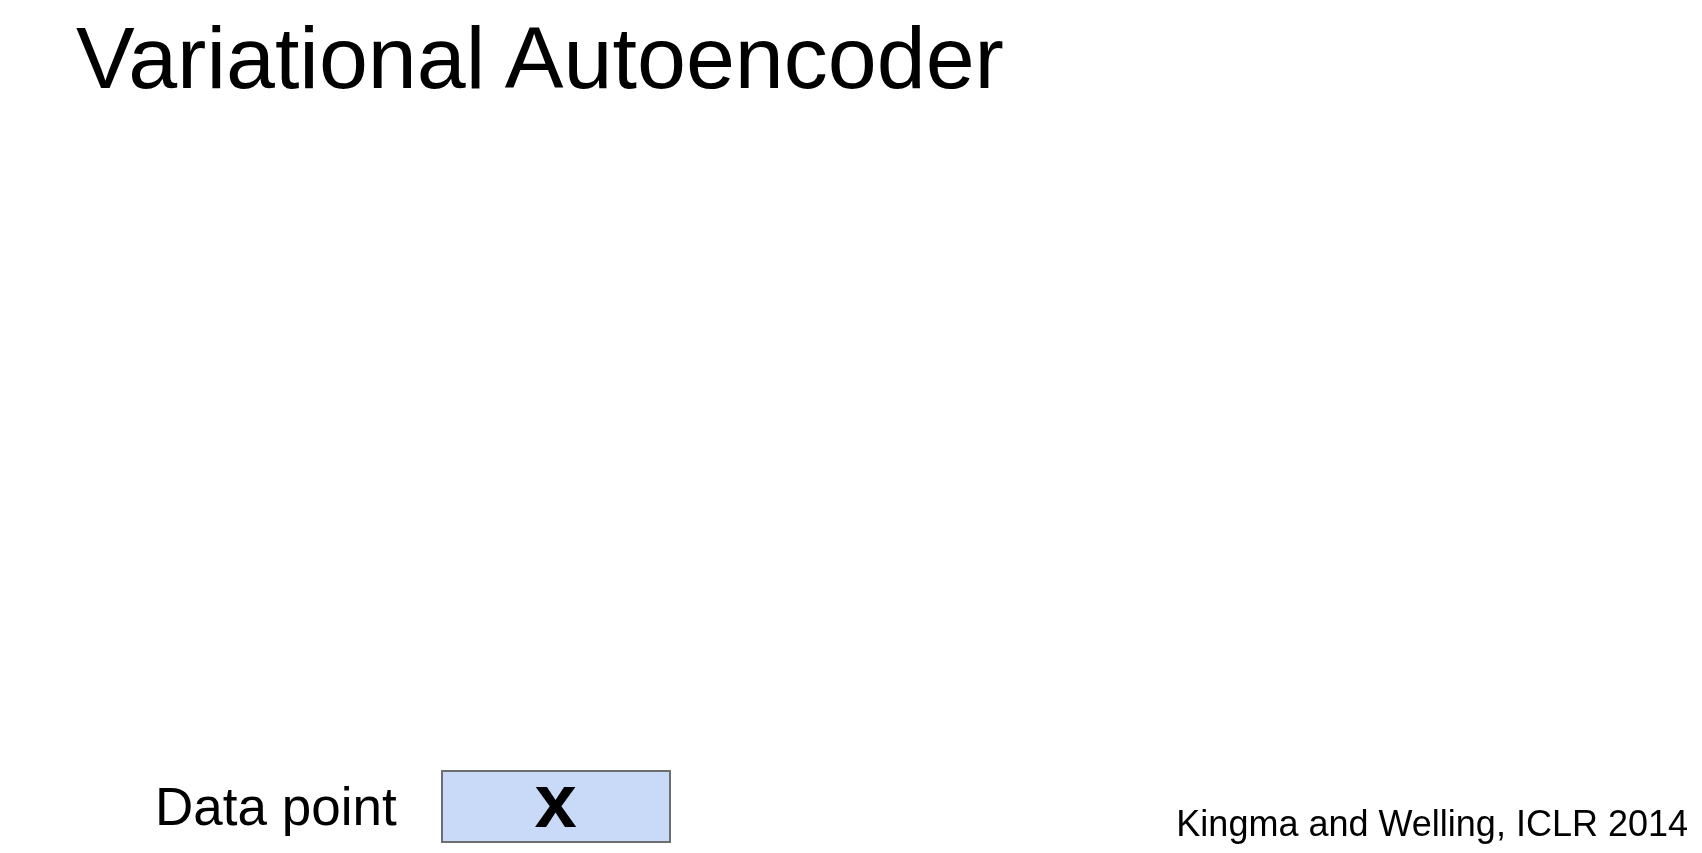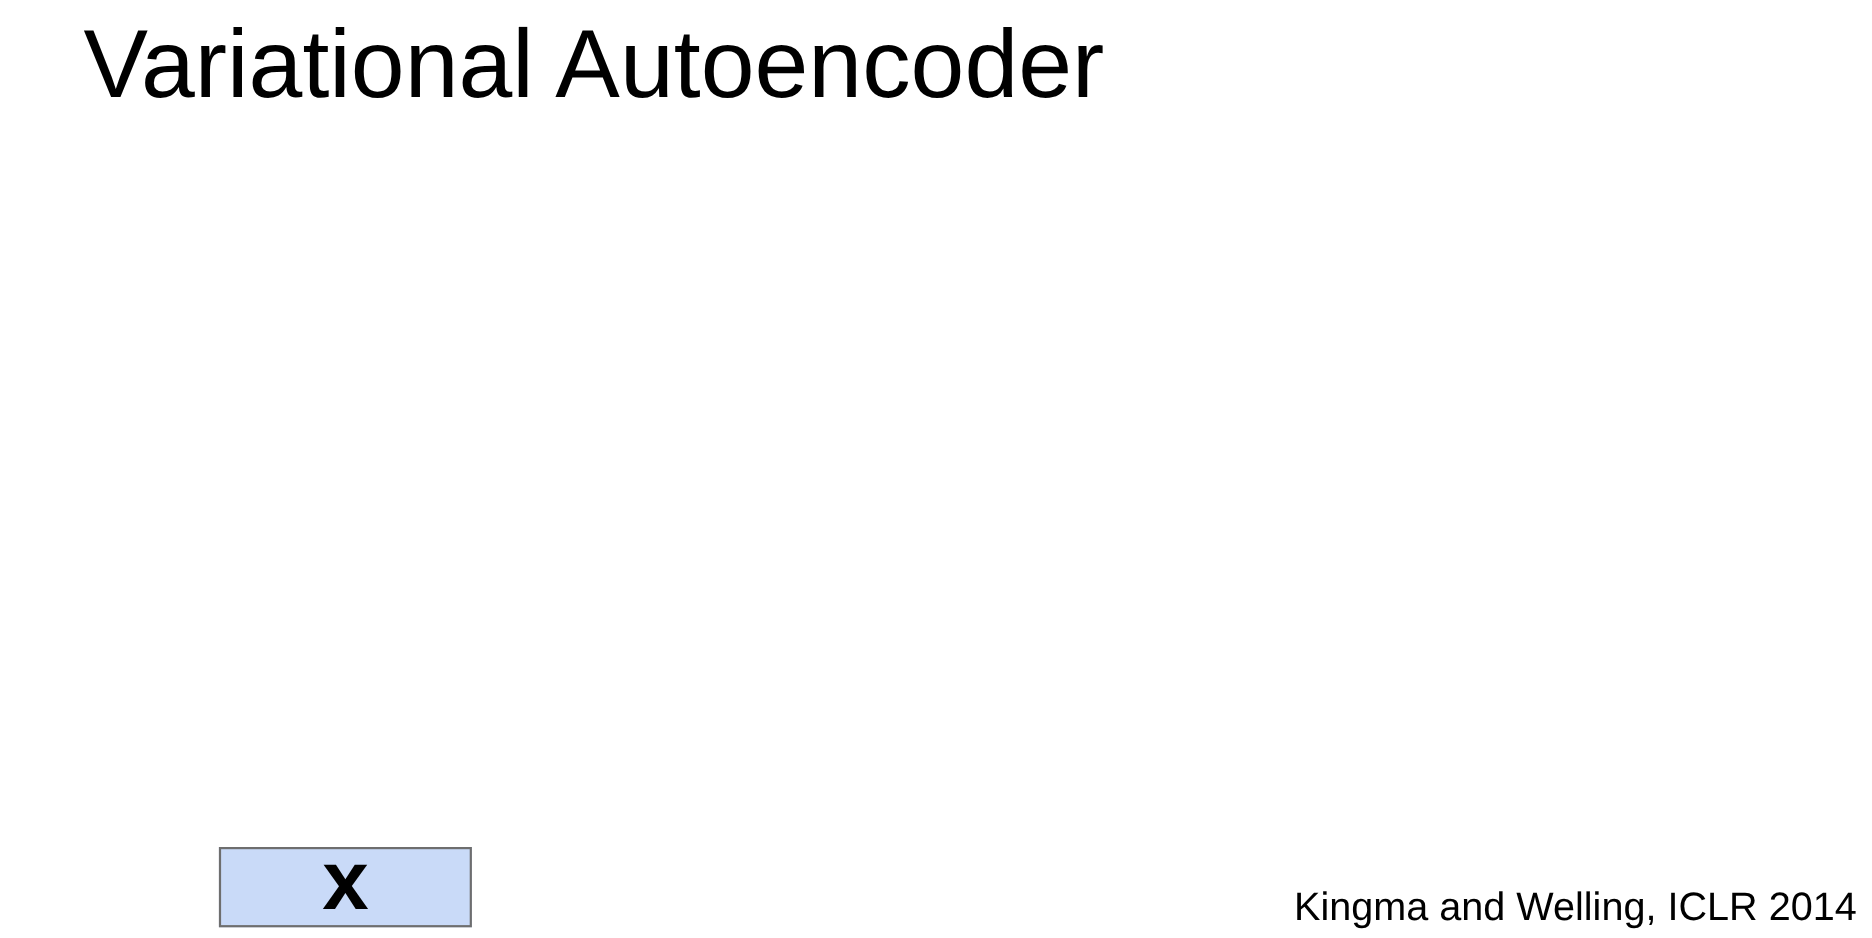--- a/index.html
+++ b/index.html
@@ -74,20 +74,21 @@
   }
 </style>
 </head>
 <body>
 
 <div class="slide">
 
   <h1 class="slide-title">Variational Autoencoder</h1>
 
   <div class="data-point-group">
+    <span class="data-point-label">Data point</span>
     <div class="data-point-box">
       <span class="data-point-symbol">x</span>
     </div>
   </div>
 
   <div class="citation">Kingma and Welling, ICLR 2014</div>
 
 </div>
 
 </body></html>

